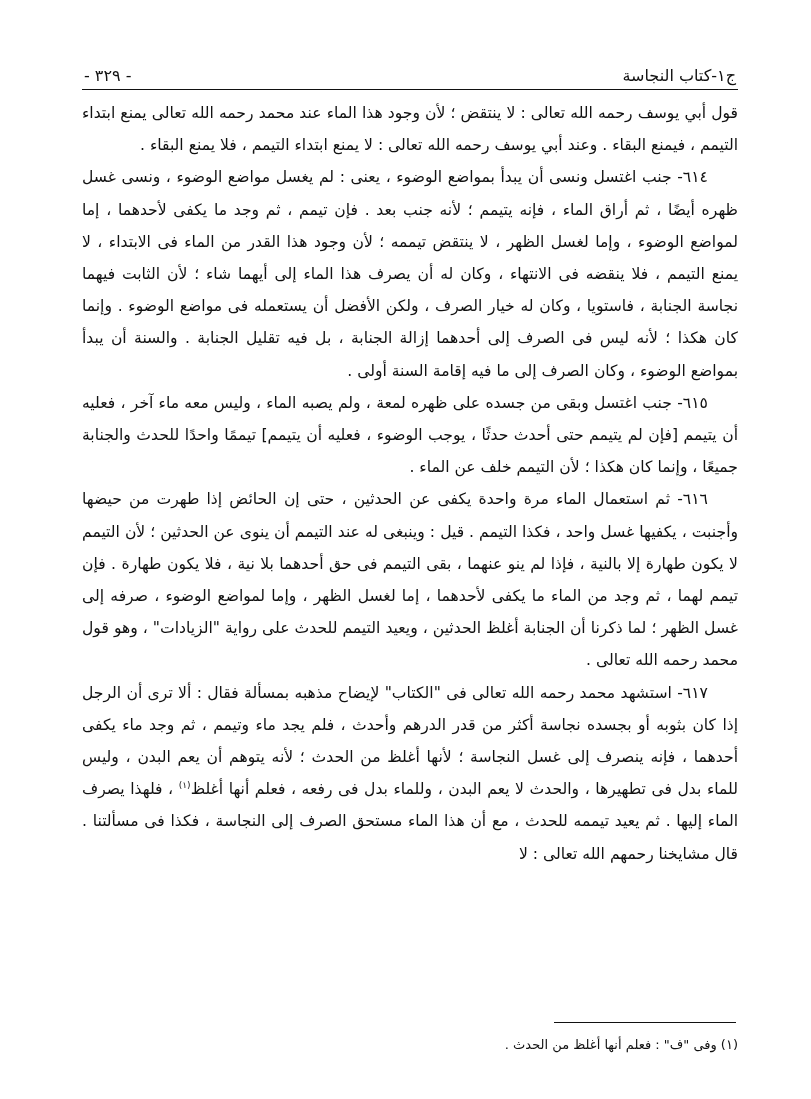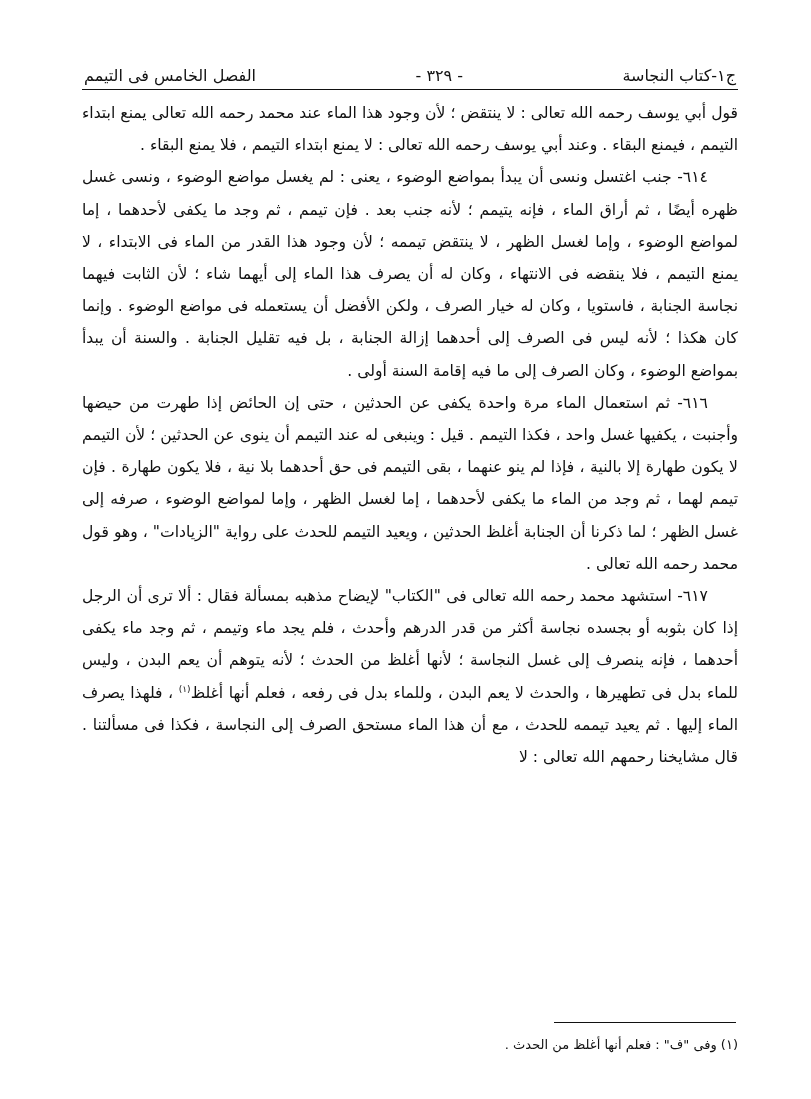--- a/index.html
+++ b/index.html
@@ -72,26 +72,26 @@
     }
   </style>
 </head>
 <body>
 
 <div class="page">
 
   <div class="running-head">
     <span>ج١-كتاب النجاسة</span>
     <span class="page-no">- ٣٢٩ -</span>
-    <span>الفصل الخامس فى التيمم</span>
   </div>
 
   <div class="body-text">
     <p class="para">قول أبي يوسف رحمه الله تعالى : لا ينتقض ؛ لأن وجود هذا الماء عند محمد رحمه الله تعالى يمنع ابتداء التيمم ، فيمنع البقاء . وعند أبي يوسف رحمه الله تعالى : لا يمنع ابتداء التيمم ، فلا يمنع البقاء .</p>
     <p class="para indent">٦١٤- جنب اغتسل ونسى أن يبدأ بمواضع الوضوء ، يعنى : لم يغسل مواضع الوضوء ، ونسى غسل ظهره أيضًا ، ثم أراق الماء ، فإنه يتيمم ؛ لأنه جنب بعد . فإن تيمم ، ثم وجد ما يكفى لأحدهما ، إما لمواضع الوضوء ، وإما لغسل الظهر ، لا ينتقض تيممه ؛ لأن وجود هذا القدر من الماء فى الابتداء ، لا يمنع التيمم ، فلا ينقضه فى الانتهاء ، وكان له أن يصرف هذا الماء إلى أيهما شاء ؛ لأن الثابت فيهما نجاسة الجنابة ، فاستويا ، وكان له خيار الصرف ، ولكن الأفضل أن يستعمله فى مواضع الوضوء . وإنما كان هكذا ؛ لأنه ليس فى الصرف إلى أحدهما إزالة الجنابة ، بل فيه تقليل الجنابة . والسنة أن يبدأ بمواضع الوضوء ، وكان الصرف إلى ما فيه إقامة السنة أولى .</p>
+    <p class="para indent">٦١٥- جنب اغتسل وبقى من جسده على ظهره لمعة ، ولم يصبه الماء ، وليس معه ماء آخر ، فعليه أن يتيمم [فإن لم يتيمم حتى أحدث حدثًا ، يوجب الوضوء ، فعليه أن يتيمم] تيممًا واحدًا للحدث والجنابة جميعًا ، وإنما كان هكذا ؛ لأن التيمم خلف عن الماء .</p>
     <p class="para indent">٦١٦- ثم استعمال الماء مرة واحدة يكفى عن الحدثين ، حتى إن الحائض إذا طهرت من حيضها وأجنبت ، يكفيها غسل واحد ، فكذا التيمم . قيل : وينبغى له عند التيمم أن ينوى عن الحدثين ؛ لأن التيمم لا يكون طهارة إلا بالنية ، فإذا لم ينو عنهما ، بقى التيمم فى حق أحدهما بلا نية ، فلا يكون طهارة . فإن تيمم لهما ، ثم وجد من الماء ما يكفى لأحدهما ، إما لغسل الظهر ، وإما لمواضع الوضوء ، صرفه إلى غسل الظهر ؛ لما ذكرنا أن الجنابة أغلظ الحدثين ، ويعيد التيمم للحدث على رواية "الزيادات" ، وهو قول محمد رحمه الله تعالى .</p>
     <p class="para indent"><span>٦١٧- استشهد محمد رحمه الله تعالى فى "الكتاب" لإيضاح مذهبه بمسألة فقال : ألا ترى أن الرجل إذا كان بثوبه أو بجسده نجاسة أكثر من قدر الدرهم وأحدث ، فلم يجد ماء وتيمم ، ثم وجد ماء يكفى أحدهما ، فإنه ينصرف إلى غسل النجاسة ؛ لأنها أغلظ من الحدث ؛ لأنه يتوهم أن يعم البدن ، وليس للماء بدل فى تطهيرها ، والحدث لا يعم البدن ، وللماء بدل فى رفعه ، فعلم أنها أغلظ</span><sup class="fn-ref">(١)</sup> <span>، فلهذا يصرف الماء إليها . ثم يعيد تيممه للحدث ، مع أن هذا الماء مستحق الصرف إلى النجاسة ، فكذا فى مسألتنا . قال مشايخنا رحمهم الله تعالى : لا</span></p>
   </div>
 </div>
 
 <div class="footnote-rule"></div>
 
 <div class="footnotes">
   <div>
     <span>(١)</span>

